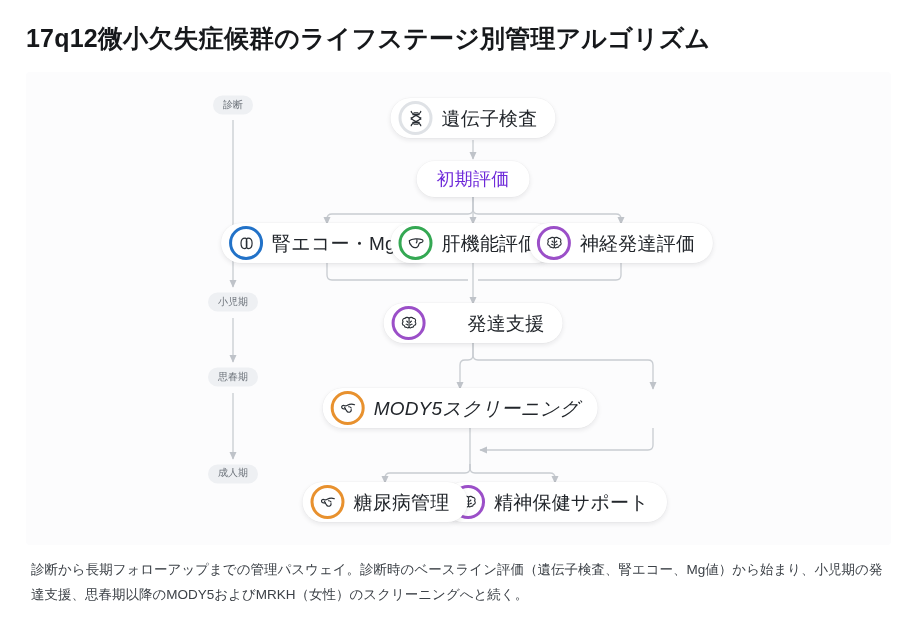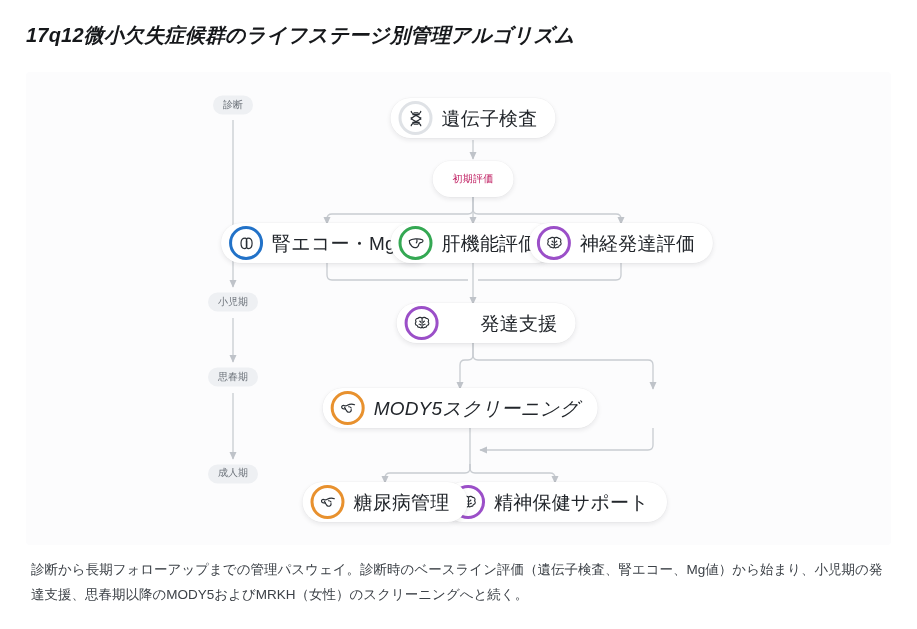--- a/index.html
+++ b/index.html
@@ -7,26 +7,25 @@
   body {
     width: 917px; height: 629px;
     background: #ffffff;
     font-family: "Liberation Sans", "DejaVu Sans", sans-serif;
     color: #1f2328;
     overflow: hidden;
   }
   #page-title {
     position: absolute;
     left: 26px; top: 22px;
-    font-size: 20px;
+    font-size: 25px;
     font-weight: 700;
     letter-spacing: .2px;
     color: #16181b;
     white-space: nowrap;
-    font-style: italic;
   }
   #canvas {
     position: absolute;
     left: 26px; top: 72px;
     width: 865px; height: 473px;
     background: #fcfcfd;
     border-radius: 4px;
   }
   #svg-layer {
     position: absolute; left:0; top:0;
@@ -58,21 +57,21 @@
     box-shadow: 0 2px 5px rgba(20,25,35,.09), 0 0 0 .5px rgba(20,25,35,.035);
     white-space: nowrap;
   }
   .node.plain { padding: 0 20px; height: 36px; border-radius: 18px; }
   .node-label {
     font-size: 19px;
     color: #22262b;
     letter-spacing: .2px;
     line-height: 1;
   }
-  .node.plain .node-label { font-size: 10px; color: #be185d; }
+  .node.plain .node-label { font-size: 18px; color: #6d28d9; }
   .icon-ring {
     width: 34px; height: 34px;
     min-width: 34px;
     border-radius: 50%;
     border: 3px solid #dfe2e6;
     background: #fff;
     display: flex;
     align-items: center;
     justify-content: center;
     margin-right: 9px;
@@ -189,21 +188,21 @@
     <span class="icon-ring" style="border-color:#9b4fc8;">
       <svg width="19" height="19" viewBox="0 0 24 24" fill="none" stroke="#2a2f35" stroke-width="1.4" stroke-linecap="round" stroke-linejoin="round">
         <path d="M12 5.2c-1.4-1.4-4-1.3-5.2.3-1.6-.2-3 1-3 2.6 0 .7.3 1.3.7 1.8-.8.6-1.2 1.6-1 2.6.2 1.2 1.2 2 2.4 2.1.2 1.4 1.5 2.4 3 2.3 1 .7 2.4.6 3.1-.4V5.2z"></path>
         <path d="M12 5.2c1.4-1.4 4-1.3 5.2.3 1.6-.2 3 1 3 2.6 0 .7-.3 1.3-.7 1.8.8.6 1.2 1.6 1 2.6-.2 1.2-1.2 2-2.4 2.1-.2 1.4-1.5 2.4-3 2.3-1 .7-2.4.6-3.1-.4"></path>
         <path d="M9 9c.8.3 1.3 1 1.4 1.8M15 9c-.8.3-1.3 1-1.4 1.8M8.2 13c.9-.2 1.8.2 2.2 1M15.8 13c-.9-.2-1.8.2-2.2 1"></path>
       </svg>
     </span>
     <span class="node-label">神経発達評価</span>
   </div>
 
-  <div class="node" style="left:460px; top:251px;gap:33px;">
+  <div class="node" style="left:447px; top:251px;gap:33px;">
     <span class="icon-ring" style="border-color:#9b4fc8;">
       <svg width="19" height="19" viewBox="0 0 24 24" fill="none" stroke="#2a2f35" stroke-width="1.4" stroke-linecap="round" stroke-linejoin="round">
         <path d="M12 5.2c-1.4-1.4-4-1.3-5.2.3-1.6-.2-3 1-3 2.6 0 .7.3 1.3.7 1.8-.8.6-1.2 1.6-1 2.6.2 1.2 1.2 2 2.4 2.1.2 1.4 1.5 2.4 3 2.3 1 .7 2.4.6 3.1-.4V5.2z"></path>
         <path d="M12 5.2c1.4-1.4 4-1.3 5.2.3 1.6-.2 3 1 3 2.6 0 .7-.3 1.3-.7 1.8.8.6 1.2 1.6 1 2.6-.2 1.2-1.2 2-2.4 2.1-.2 1.4-1.5 2.4-3 2.3-1 .7-2.4.6-3.1-.4"></path>
         <path d="M9 9c.8.3 1.3 1 1.4 1.8M15 9c-.8.3-1.3 1-1.4 1.8M8.2 13c.9-.2 1.8.2 2.2 1M15.8 13c-.9-.2-1.8.2-2.2 1"></path>
       </svg>
     </span>
     <span class="node-label">発達支援</span>
   </div>
 

